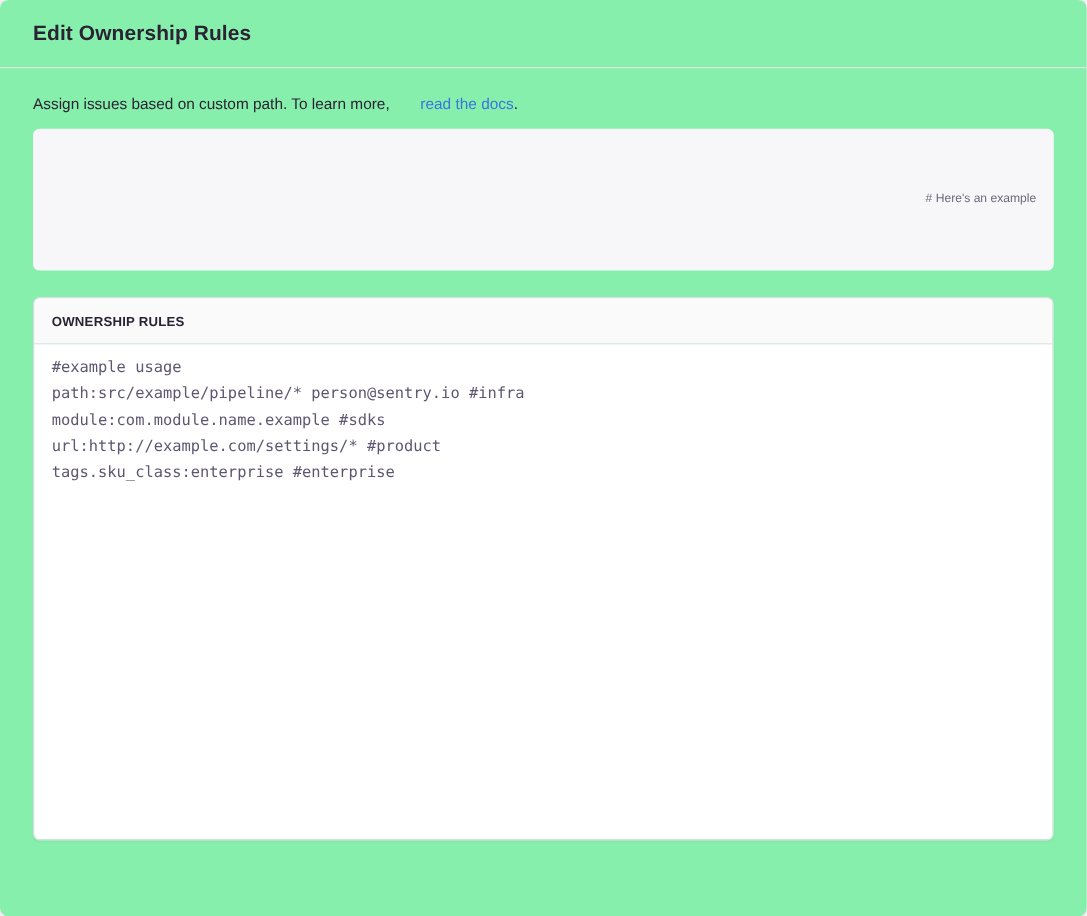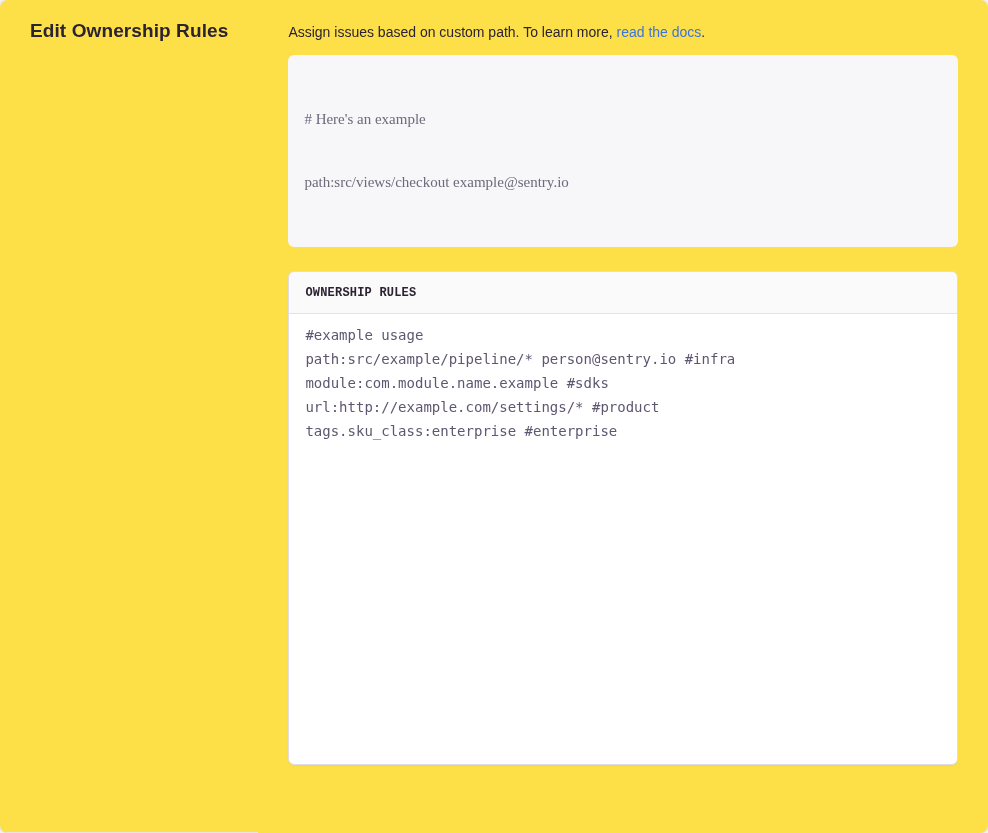--- a/index.html
+++ b/index.html
@@ -4,25 +4,25 @@
 <style>
   * { margin: 0; padding: 0; box-sizing: border-box; }
   html, body { width: 988px; height: 833px; }
   body {
     font-family: "Liberation Sans", sans-serif;
     background: #f0eff2;
   }
   .modal {
     width: 988px;
     height: 833px;
-    background: #fde047;
+    background: #86efac;
     border-radius: 8px;
     overflow: hidden;
     display: flex;
-    flex-direction: row;
+    flex-direction: column;
     box-shadow: 0 0 0 1px rgba(0,0,0,0.03);
   }
   .modal-header {
     padding: 20px 30px 19px 30px;
     border-bottom: 1px solid #e7e5ea;
     flex: 0 0 auto;
   }
   .modal-title {
     font-size: 19px;
     font-weight: 700;
@@ -35,48 +35,49 @@
   }
   .intro-text {
     font-size: 14px;
     color: #2b2233;
     line-height: 17px;
   }
   .intro-link {
     color: #3c74dd;
     text-decoration: none;
     cursor: pointer;
+    margin-left: 24px;
   }
   .example-block {
     margin-top: 14px;
     background: #f7f6f9;
     border-radius: 6px;
     padding: 12px 16px;
-    font-family: Liberation Serif, serif;
-    font-size: 15px;
+    font-family: Liberation Sans, sans-serif;
+    font-size: 11px;
     line-height: 21px;
     color: #6e6a7c;
     white-space: pre;
+    text-align: right;
   }
   .rules-panel {
     margin-top: 24px;
     border: 1px solid #e0dce5;
     border-radius: 6px;
     overflow: hidden;
     box-shadow: 0 1px 2px rgba(43,34,51,0.04);
   }
   .rules-panel-header {
     background: #fafafb;
     border-bottom: 1px solid #e4e1e8;
     padding: 14px 16px 13px 16px;
     font-size: 12px;
     font-weight: 700;
     color: #2b2233;
     letter-spacing: 0.2px;
-    font-family: Liberation Mono, monospace;
   }
   .rules-textarea {
     display: block;
     width: 100%;
     height: 450px;
     border: none;
     outline: none;
     resize: none;
     padding: 9px 16px;
     font-family: "DejaVu Sans Mono", "Liberation Mono", monospace;
@@ -96,21 +97,20 @@
   <div class="modal-header">
     <div class="modal-title">Edit Ownership Rules</div>
   </div>
 
   <div class="modal-body">
 
     <div class="intro-text"><span>Assign issues based on custom path. To learn more, </span><a class="intro-link">read the docs</a><span>.</span></div>
 
     <div class="example-block">
       <div># Here's an example</div>
-      <div>path:src/views/checkout example@sentry.io</div>
     </div>
 
     <div class="rules-panel">
       <div class="rules-panel-header">OWNERSHIP RULES</div>
       <textarea class="rules-textarea" spellcheck="false" style="">#example usage
 path:src/example/pipeline/* person@sentry.io #infra
 module:com.module.name.example #sdks
 url:http://example.com/settings/* #product
 tags.sku_class:enterprise #enterprise</textarea>
     </div>

